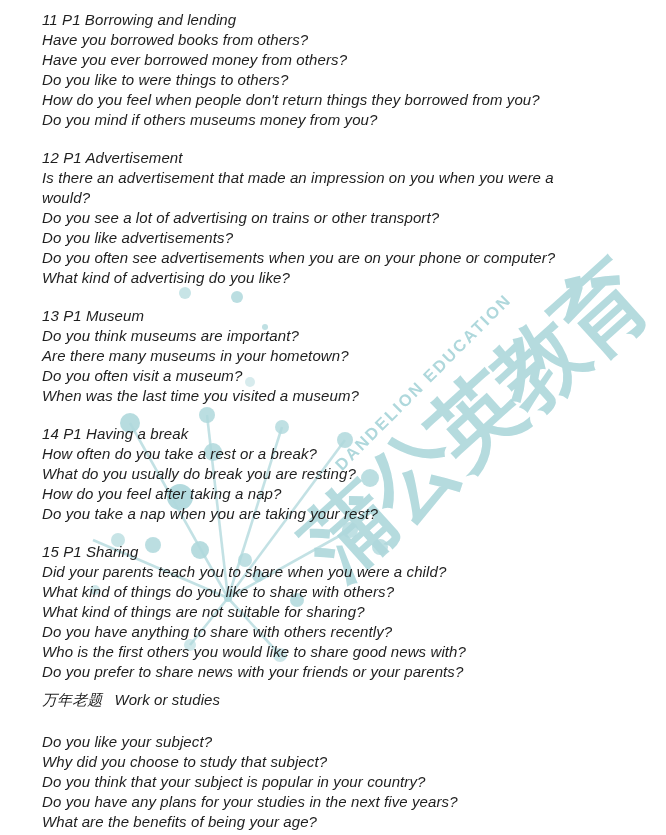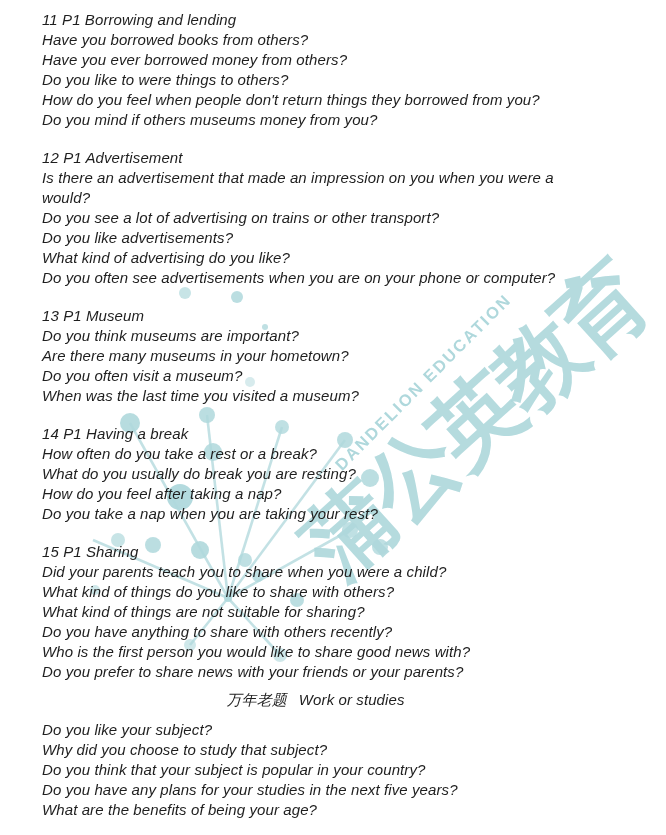--- a/index.html
+++ b/index.html
@@ -20,21 +20,21 @@
   }
   .line{
     font-size:15px;
     line-height:20px;
     max-width:547px;
     letter-spacing:.1px;
     font-style:italic;
   }
   .sec{margin:0 0 18px 0;}
   .sec.has-cn{margin-top:-10px;}
-  .sec.has-cn .title{margin-bottom:10px;text-align:center;}
+  .sec.has-cn .title{margin-bottom:22px;}
   .cn{font-family:"Liberation Serif","DejaVu Serif",serif;}
   .title-en{margin-left:12px;}
   
   .watermark{
     position:absolute;inset:0;
     z-index:1;
     pointer-events:none;
     overflow:hidden;
   }
   .wm-brand-en{
@@ -124,22 +124,22 @@
         <div class="line q">Have you ever borrowed money from others?</div>
         <div class="line q">Do you like to were things to others?</div>
         <div class="line q">How do you feel when people don't return things they borrowed from you?</div>
         <div class="line q">Do you mind if others museums money from you?</div>
       </section>
       <section class="sec">
         <div class="line title">12 P1 Advertisement</div>
         <div class="line q">Is there an advertisement that made an impression on you when you were a would?</div>
         <div class="line q">Do you see a lot of advertising on trains or other transport?</div>
         <div class="line q">Do you like advertisements?</div>
+        <div class="line q">Do you often see advertisements when you are on your phone or computer?</div>
         <div class="line q">What kind of advertising do you like?</div>
-        <div class="line q">Do you often see advertisements when you are on your phone or computer?</div>
       </section>
       <section class="sec">
         <div class="line title">13 P1 Museum</div>
         <div class="line q">Do you think museums are important?</div>
         <div class="line q">Are there many museums in your hometown?</div>
         <div class="line q">Do you often visit a museum?</div>
         <div class="line q">When was the last time you visited a museum?</div>
       </section>
       <section class="sec">
         <div class="line title">14 P1 Having a break</div>
@@ -147,21 +147,21 @@
         <div class="line q">What do you usually do break you are resting?</div>
         <div class="line q">How do you feel after taking a nap?</div>
         <div class="line q">Do you take a nap when you are taking your rest?</div>
       </section>
       <section class="sec">
         <div class="line title">15 P1 Sharing</div>
         <div class="line q">Did your parents teach you to share when you were a child?</div>
         <div class="line q">What kind of things do you like to share with others?</div>
         <div class="line q">What kind of things are not suitable for sharing?</div>
         <div class="line q">Do you have anything to share with others recently?</div>
-        <div class="line q">Who is the first person you would like to share good news with?</div>
+        <div class="line q">Who is the first others you would like to share good news with?</div>
         <div class="line q">Do you prefer to share news with your friends or your parents?</div>
       </section>
       <section class="sec has-cn">
         <div class="line title"><span class="cn">万年老题</span><span class="title-en">Work or studies</span></div>
         <div class="line q">Do you like your subject?</div>
         <div class="line q">Why did you choose to study that subject?</div>
         <div class="line q">Do you think that your subject is popular in your country?</div>
         <div class="line q">Do you have any plans for your studies in the next five years?</div>
         <div class="line q">What are the benefits of being your age?</div>
       </section>

